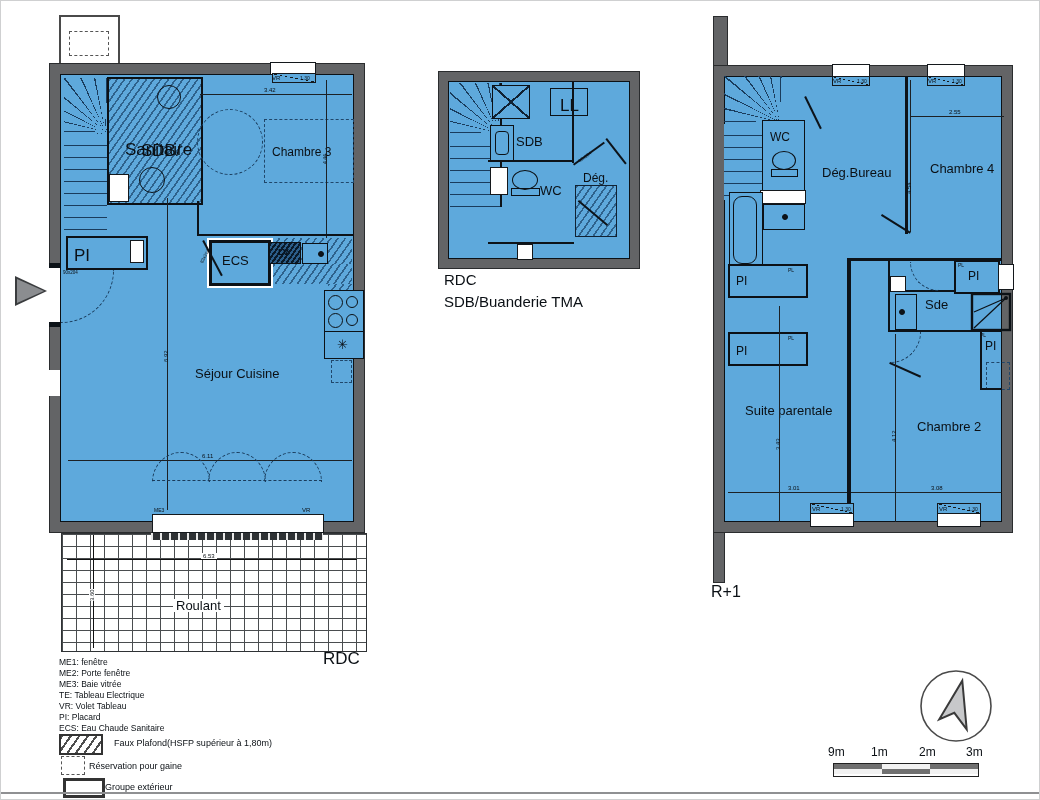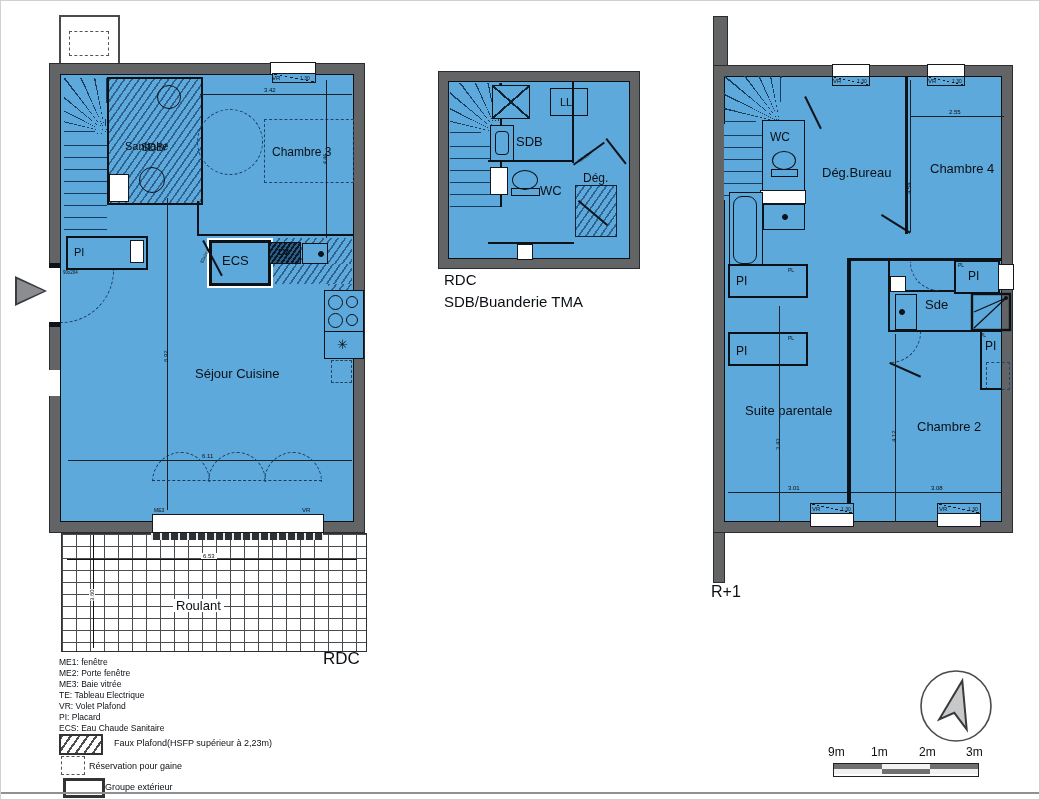--- a/index.html
+++ b/index.html
@@ -15,21 +15,21 @@
   .hatch{background-image:repeating-linear-gradient(125deg,rgba(14,50,86,.6) 0 1.6px,transparent 1.6px 6px)}
   .darkhatch{background-color:#2a5f8c;background-image:repeating-linear-gradient(125deg,rgba(4,14,24,.85) 0 2px,rgba(46,92,134,.5) 2px 4px)}
   .grayhatch{background:#fff;background-image:repeating-linear-gradient(125deg,#4d4d4d 0 2px,transparent 2px 7px);border:2px solid #333}
   .fan{background:repeating-conic-gradient(from 140deg at 96% 96%,#1a3c5c 0deg 1.4deg,transparent 1.4deg 13deg)}
   .treads{background-image:repeating-linear-gradient(to bottom,transparent 0 11px,#1a3c5c 11px 12px)}
   .lineH{position:absolute;height:1px;background:#1c2125}
   .lineV{position:absolute;width:1px;background:#1c2125}
   .wline{position:absolute;background:#0d1319}
   .lbl{position:absolute;color:#0b1015;white-space:nowrap;line-height:1}
   .t16{font-size:16px}.t15{font-size:15px}.t13{font-size:13px}.t12{font-size:12px}
-  .t11{font-size:11px}.t9{font-size:9px}.t8{font-size:8.5px}
+  .t11{font-size:17px}.t9{font-size:9px}.t8{font-size:8.5px}
   .sm{font-size:6px}.xs{font-size:5px}
   .vtext{transform:rotate(-90deg);transform-origin:left top}
   .dome{position:absolute;border:1.1px dashed #1a3c5c;border-bottom:none;border-radius:50% 50% 0 0/100% 100% 0 0}
   .arc-tl{position:absolute;border-bottom:1.1px dashed #1a3c5c;border-right:1.1px dashed #1a3c5c;border-bottom-right-radius:100%}
   .arc-tr{position:absolute;border-bottom:1.1px dashed #1a3c5c;border-left:1.1px dashed #1a3c5c;border-bottom-left-radius:100%}
   .leaf{position:absolute;height:2px;background:#0d1319;transform-origin:0 0}
   .vrflag{position:absolute;border:1px solid #14181c;background:linear-gradient(to top right,transparent 48.5%,#14181c 48.5% 51.5%,transparent 51.5%)}
   .circle{position:absolute;border:1.2px solid #0c1116;border-radius:50%}
   .dashcircle{position:absolute;border:1.1px dashed #1a3c5c;border-radius:50%}
   .tgrid{position:absolute;background:#fff;border:1.5px solid #2f3235;
@@ -274,25 +274,25 @@
     <span class="lbl xs" style="left:254px;top:441px">1.30</span>
     <div class="whitebox" style="left:223px;top:447px;width:42px;height:12px"></div>
   </div>
   <span class="lbl t16" style="left:710px;top:583px">R+1</span>
 
   <div>
     <span class="lbl t8" style="left:58px;top:657px">ME1: fenêtre</span>
     <span class="lbl t8" style="left:58px;top:668px">ME2: Porte fenêtre</span>
     <span class="lbl t8" style="left:58px;top:679px">ME3: Baie vitrée</span>
     <span class="lbl t8" style="left:58px;top:690px">TE: Tableau Electrique</span>
-    <span class="lbl t8" style="left:58px;top:701px">VR: Volet Plafond</span>
+    <span class="lbl t8" style="left:58px;top:701px">VR: Volet Tableau</span>
     <span class="lbl t8" style="left:58px;top:712px">PI: Placard</span>
     <span class="lbl t8" style="left:58px;top:723px">ECS: Eau Chaude Sanitaire</span>
     <div class="abs grayhatch" style="left:58px;top:733px;width:40px;height:17px"></div>
-    <span class="lbl t9" style="left:113px;top:738px">Faux Plafond(HSFP supérieur à 2,23m)</span>
+    <span class="lbl t9" style="left:113px;top:738px">Faux Plafond(HSFP supérieur à 1,80m)</span>
     <div class="abs" style="left:60px;top:755px;width:22px;height:17px;border:1.5px dashed #555;background:#fff"></div>
     <span class="lbl t9" style="left:88px;top:761px">Réservation pour gaine</span>
     <div class="abs" style="left:62px;top:777px;width:36px;height:14px;border:3px solid #333;background:#fff"></div>
     <span class="lbl t9" style="left:104px;top:782px">Groupe extérieur</span>
   </div>
 
   <svg class="abs" style="left:917px;top:667px" width="76" height="76" viewBox="0 0 76 76">
     <circle cx="38" cy="38" r="35" fill="none" stroke="#4a4a4a" stroke-width="1.6"></circle>
     <polygon points="38,12 54,58 38,45 25,55" fill="#c7c8ca" stroke="#3a3a3a" stroke-width="2" transform="rotate(14 38 38)"></polygon>
   </svg>

